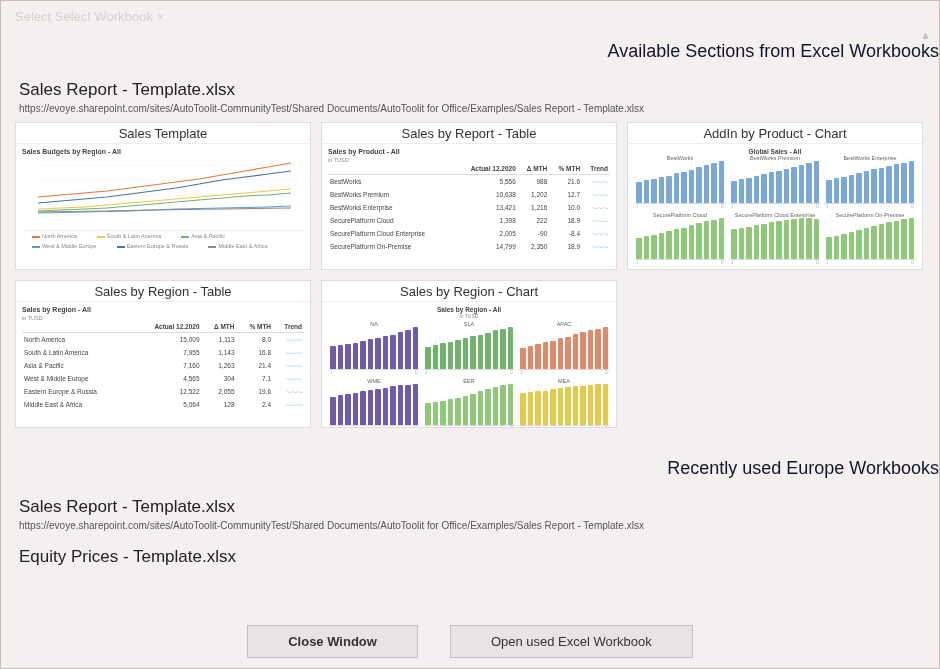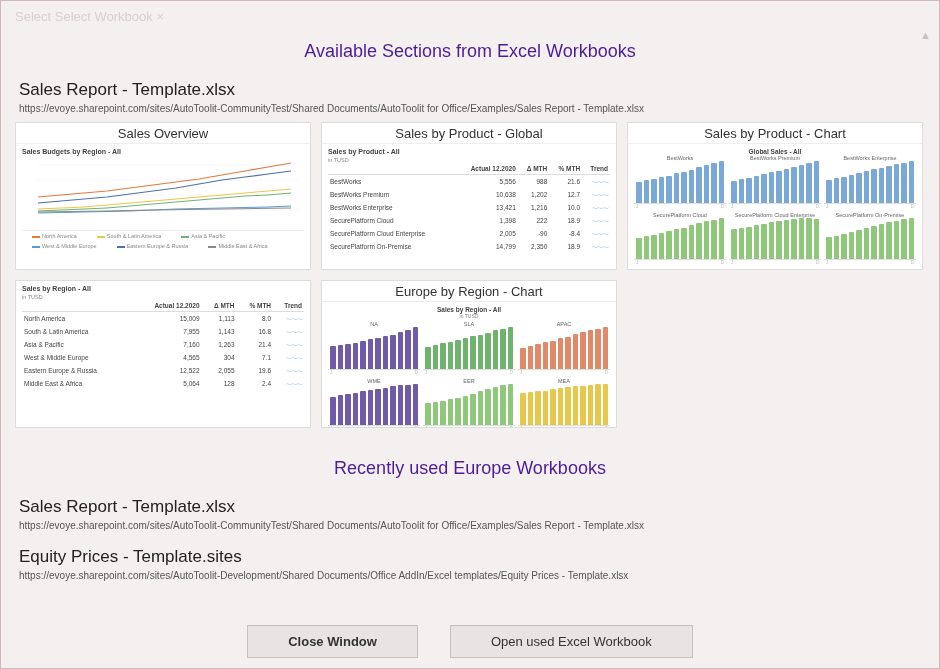--- a/index.html
+++ b/index.html
@@ -21,24 +21,24 @@
     color: #d8cfcf;
     font-size: 13px;
   }
   .scroll-up {
     position: absolute;
     top: 28px; right: 8px;
     color: #c8bfbf;
     font-size: 11px;
   }
   h1.section-head {
-    text-align: center;
+    text-align: right;
     font-weight: 400;
     font-size: 18px;
-    color: #4c1d95;
+    color: #0f172a;
     margin: 40px 0 18px 0;
   }
   h1.section-head.recent {
     margin: 30px 0 18px 0;
   }
   .wb-title {
     font-size: 17px;
     color: #222;
     margin: 0 0 3px 18px;
     font-weight: 400;
@@ -136,21 +136,21 @@
 <div class="scroll-up">▲</div>
 
 <h1 class="section-head">Available Sections from Excel Workbooks</h1>
 
 <div class="wb-title">Sales Report - Template.xlsx</div>
 <span class="wb-path">https://evoye.sharepoint.com/sites/AutoToolit-CommunityTest/Shared Documents/AutoToolit for Office/Examples/Sales Report - Template.xlsx</span>
 
 <div class="cards">
 
   <div class="card">
-    <div class="card-label">Sales Overview</div>
+    <div class="card-label">Sales Template</div>
     <div class="card-body linechart">
       <div class="mini-title">Sales Budgets by Region - All</div>
       <svg viewBox="0 0 280 70">
         <g stroke-width="0.5" stroke="#eee">
           <line x1="15" y1="10" x2="275" y2="10"></line>
             <line x1="15" y1="25" x2="275" y2="25"></line>
           <line x1="15" y1="40" x2="275" y2="40"></line>
             <line x1="15" y1="55" x2="275" y2="55"></line>
         </g>
         <polyline fill="none" stroke="#e07b3a" stroke-width="1.2" points="15,42 38,40 61,38 84,36 107,33 130,30 153,27 176,24 199,20 222,16 245,12 268,8"></polyline>
@@ -165,21 +165,21 @@
           <span class="legend-item" style="--c: #e6c84b;"><span style="display:inline-block;width:8px;height:2px;background:#e6c84b;vertical-align:middle;margin-right:2px;"></span>South &amp; Latin America</span>
           <span class="legend-item" style="--c: #6fb36f;"><span style="display:inline-block;width:8px;height:2px;background:#6fb36f;vertical-align:middle;margin-right:2px;"></span>Asia &amp; Pacific</span>
           <span class="legend-item" style="--c: #5a9bd4;"><span style="display:inline-block;width:8px;height:2px;background:#5a9bd4;vertical-align:middle;margin-right:2px;"></span>West &amp; Middle Europe</span>
           <span class="legend-item" style="--c: #4f6fa8;"><span style="display:inline-block;width:8px;height:2px;background:#4f6fa8;vertical-align:middle;margin-right:2px;"></span>Eastern Europe &amp; Russia</span>
           <span class="legend-item" style="--c: #8a8a8a;"><span style="display:inline-block;width:8px;height:2px;background:#8a8a8a;vertical-align:middle;margin-right:2px;"></span>Middle East &amp; Africa</span>
         </div>
     </div>
   </div>
 
   <div class="card">
-    <div class="card-label">Sales by Product - Global</div>
+    <div class="card-label">Sales by Report - Table</div>
     <div class="card-body">
       <div class="tbl-title">Sales by Product - All</div>
       <div class="tbl-sub">in TUSD</div>
       <table class="tbl" id="prod-tbl">
           <thead>
             <tr>
               <th></th>
               <th>Actual 12.2020</th>
               <th>Δ MTH</th>
               <th>% MTH</th>
@@ -228,21 +228,21 @@
               <td>2,350</td>
               <td>18.9</td>
               <td class="trend">⁓⁓⁓</td>
             </tr>
           </tbody>
         </table>
     </div>
   </div>
 
   <div class="card">
-    <div class="card-label">Sales by Product - Chart</div>
+    <div class="card-label">AddIn by Product - Chart</div>
     <div class="card-body">
       <div class="chart-head">Global Sales - All</div>
       <div class="grid6" id="prod-grid">
           <div class="mini">
             <div class="mini-t">BestWorks</div>
             <div class="bars">
               <span style="height: 50.396%; background: rgb(122, 169, 216);"></span>
               <span style="height: 53.9957%; background: rgb(122, 169, 216);"></span>
               <span style="height: 57.5954%; background: rgb(122, 169, 216);"></span>
               <span style="height: 61.1951%; background: rgb(122, 169, 216);"></span>
@@ -363,20 +363,21 @@
             <div class="axis">
               <span>J</span>
               <span>D</span>
             </div>
           </div>
         </div>
     </div>
   </div>
 
   <div class="card">
+    <div class="card-label">Sales by Region - Table</div>
     <div class="card-body">
       <div class="tbl-title">Sales by Region - All</div>
       <div class="tbl-sub">in TUSD</div>
       <table class="tbl" id="reg-tbl">
           <thead>
             <tr>
               <th></th>
               <th>Actual 12.2020</th>
               <th>Δ MTH</th>
               <th>% MTH</th>
@@ -425,21 +426,21 @@
               <td>128</td>
               <td>2.4</td>
               <td class="trend">⁓⁓⁓</td>
             </tr>
           </tbody>
         </table>
     </div>
   </div>
 
   <div class="card">
-    <div class="card-label">Europe by Region - Chart</div>
+    <div class="card-label">Sales by Region - Chart</div>
     <div class="card-body">
       <div class="chart-head">Sales by Region - All</div>
       <div class="chart-sub">in TUSD</div>
       <div class="grid6" id="reg-grid">
           <div class="mini">
             <div class="mini-t">NA</div>
             <div class="bars">
               <span style="height: 53.3014%; background: rgb(111, 91, 168);"></span>
               <span style="height: 57.299%; background: rgb(111, 91, 168);"></span>
               <span style="height: 59.964%; background: rgb(111, 91, 168);"></span>
@@ -570,21 +571,20 @@
 </div>
 
 <h1 class="section-head recent">Recently used Europe Workbooks</h1>
 
 <div class="recent-list" id="recent-list">
     <div class="recent-item">
       <div class="wb-title">Sales Report - Template.xlsx</div>
       <span class="wb-path">https://evoye.sharepoint.com/sites/AutoToolit-CommunityTest/Shared Documents/AutoToolit for Office/Examples/Sales Report - Template.xlsx</span>
     </div>
     <div class="recent-item">
-      <div class="wb-title">Equity Prices - Template.sites</div>
-      <span class="wb-path">https://evoye.sharepoint.com/sites/AutoToolit-Development/Shared Documents/Office AddIn/Excel templates/Equity Prices - Template.xlsx</span>
+      <div class="wb-title">Equity Prices - Template.xlsx</div>
     </div>
   </div>
 
 <div class="buttons">
   <button class="btn primary">Close Window</button>
   <button class="btn">Open used Excel Workbook</button>
 </div>
 
 </body></html>

